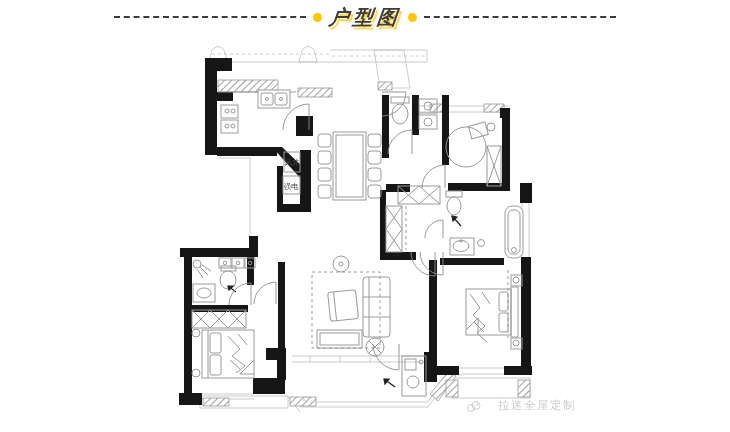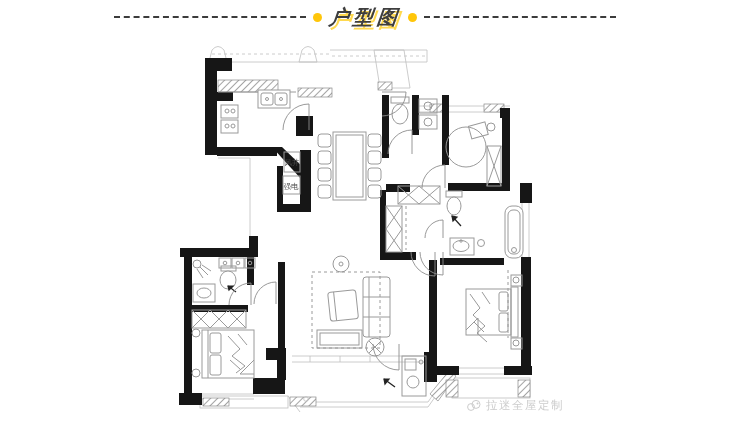--- a/index.html
+++ b/index.html
@@ -7,21 +7,21 @@
           font-family:"Liberation Sans",sans-serif;}
   
   .header{position:absolute;top:7px;left:0;width:730px;display:flex;align-items:center;
           justify-content:center;gap:7px;}
   .dash{width:192px;height:0;border-top:2px dashed #3c3c3c;}
   .dot{width:9px;height:9px;border-radius:50%;background:#ffc60a;flex:none;}
   .title{font-size:20px;font-weight:bold;font-style:italic;color:#3e3e3e;line-height:1;
          letter-spacing:4px;text-shadow:2.5px 2.5px 0 #ffd94f;transform:skewX(-6deg);
          white-space:nowrap;}
   
-  .watermark{position:absolute;left:466px;top:398px;display:flex;align-items:center;gap:4px;
+  .watermark{position:absolute;left:466px;top:398px;display:flex;align-items:flex-end;gap:16px;
              color:#cccccc;font-size:11.5px;letter-spacing:1.5px;}
   
   svg.plan{position:absolute;left:0;top:0;}
   .wall{fill:#161616;stroke:none;}
   .fur{fill:none;stroke:#9a9a9a;stroke-width:1;}
   .furw{fill:#ffffff;stroke:#9a9a9a;stroke-width:1;}
   .lt{fill:none;stroke:#bfbfbf;stroke-width:0.8;}
   .door{fill:none;stroke:#8d8d8d;stroke-width:0.9;}
   .dsh{stroke-dasharray:3 3;}
   .hx{fill:url(#hatch);stroke:#8a8a8a;stroke-width:0.7;}

